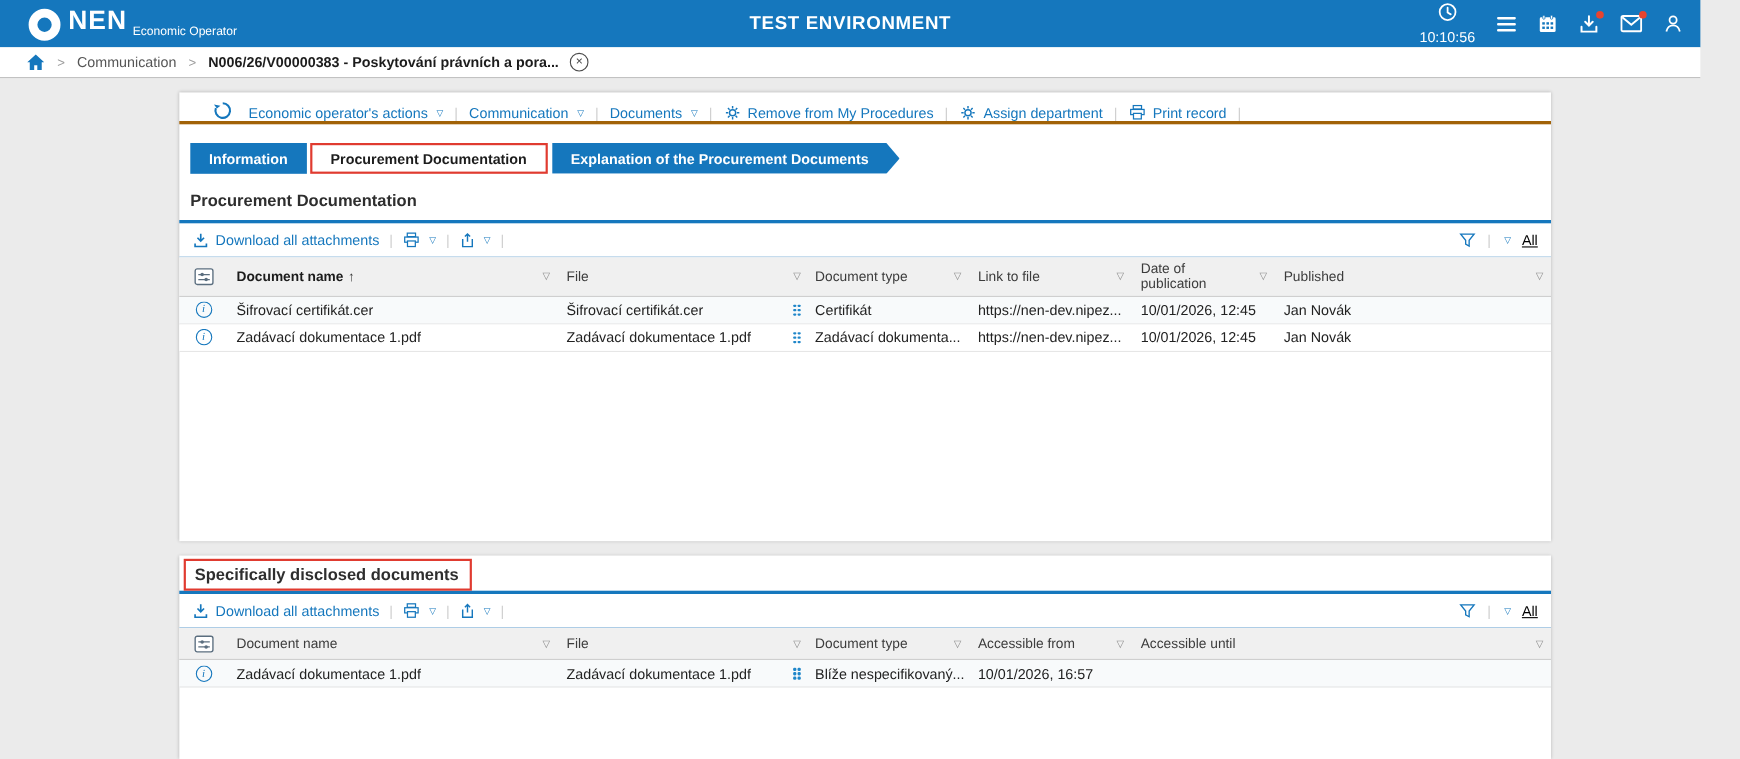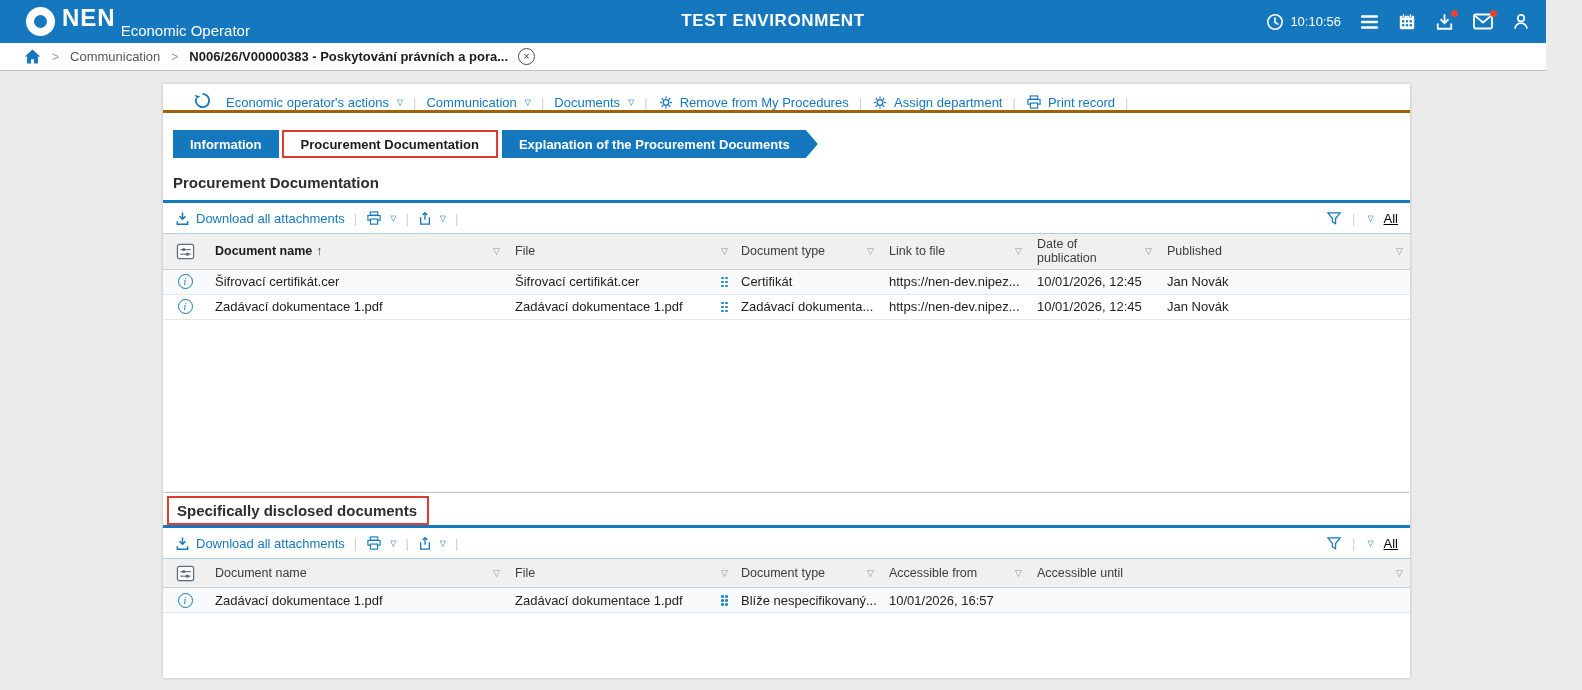--- a/index.html
+++ b/index.html
@@ -4,40 +4,40 @@
 <style>
   * { box-sizing: border-box; }
   body { margin:0; font-family:"Liberation Sans", sans-serif; background:#ebebeb; }
   .screen { position:relative; width:1546px; height:690px; overflow:hidden; background:#ebebeb; }
 
   
   .appbar { position:absolute; top:0; left:0; right:0; height:43px; background:#1577bd; color:#fff; display:flex; align-items:center; }
   .logo-wrap { display:flex; align-items:flex-start; margin-left:26px; }
   .logo-circle { width:29px; height:29px; border-radius:50%; border:8px solid #fff; margin-top:2px; }
   .logo-text { font-size:24px; font-weight:bold; letter-spacing:1px; margin-left:7px; line-height:26px; }
-  .logo-sub { font-size:15px; margin-left:5px; margin-top:17px; white-space:nowrap; }
+  .logo-sub { font-size:11px; margin-left:5px; margin-top:17px; white-space:nowrap; }
   .env-title { position:absolute; left:50%; transform:translateX(-50%); top:11px; font-size:17px; font-weight:bold; letter-spacing:.6px; }
   .appbar-right { position:absolute; right:16px; top:0; height:43px; display:flex; align-items:center; gap:19px; }
-  .time-wrap { display:flex; align-items:center; gap:6px; font-size:13px; }
+  .time-wrap { display:flex; align-items:center; gap:6px; font-size:13px;flex-direction:column; }
   .ic { display:inline-flex; position:relative; cursor:pointer; }
   .ic svg { display:block; }
   .badge::after { content:""; position:absolute; top:-3px; right:-4px; width:7px; height:7px; border-radius:50%; background:#e8442f; }
 
   
   .breadcrumb { position:absolute; top:43px; left:0; right:0; height:28px; background:#fff; border-bottom:1px solid #c2c2c2; display:flex; align-items:center; font-size:13px; color:#444; }
   .bc-home { margin-left:24px; display:inline-flex; cursor:pointer; }
   .bc-sep { color:#9a9a9a; margin:0 11px; font-size:12px; }
   .bc-link { color:#555; cursor:pointer; }
   .bc-current { font-weight:bold; color:#1c1c1c; }
   .bc-close { margin-left:10px; width:17px; height:17px; border:1.5px solid #4a4a4a; border-radius:50%; color:#4a4a4a; font-size:11px; line-height:14px; text-align:center; cursor:pointer; }
 
   
   .panel { position:absolute; left:163px; width:1247px; background:#fff; box-shadow:0 0 3px rgba(0,0,0,.22); }
   #panel1 { top:84px; height:408px; }
-  #panel2 { top:493px; height:185px; }
+  #panel2 { top:505px; height:185px; }
 
   
   .ptoolbar { height:29px; display:flex; align-items:flex-end; border-bottom:3px solid #a16207; padding-left:24px; font-size:13px; white-space:nowrap; }
   .tlink { color:#1577bd; display:inline-flex; align-items:center; gap:6px; margin:0 10px; cursor:pointer; }
   .caret { font-size:8px; color:#1577bd; margin-left:2px; }
   .vsep { color:#cfcfcf; }
 
   
   .tabs { display:flex; margin:17px 12px 0 10px; height:28px; align-items:stretch; }
   .tab { display:flex; align-items:center; padding:0 17px; font-size:13px; font-weight:bold; cursor:pointer; white-space:nowrap; }

